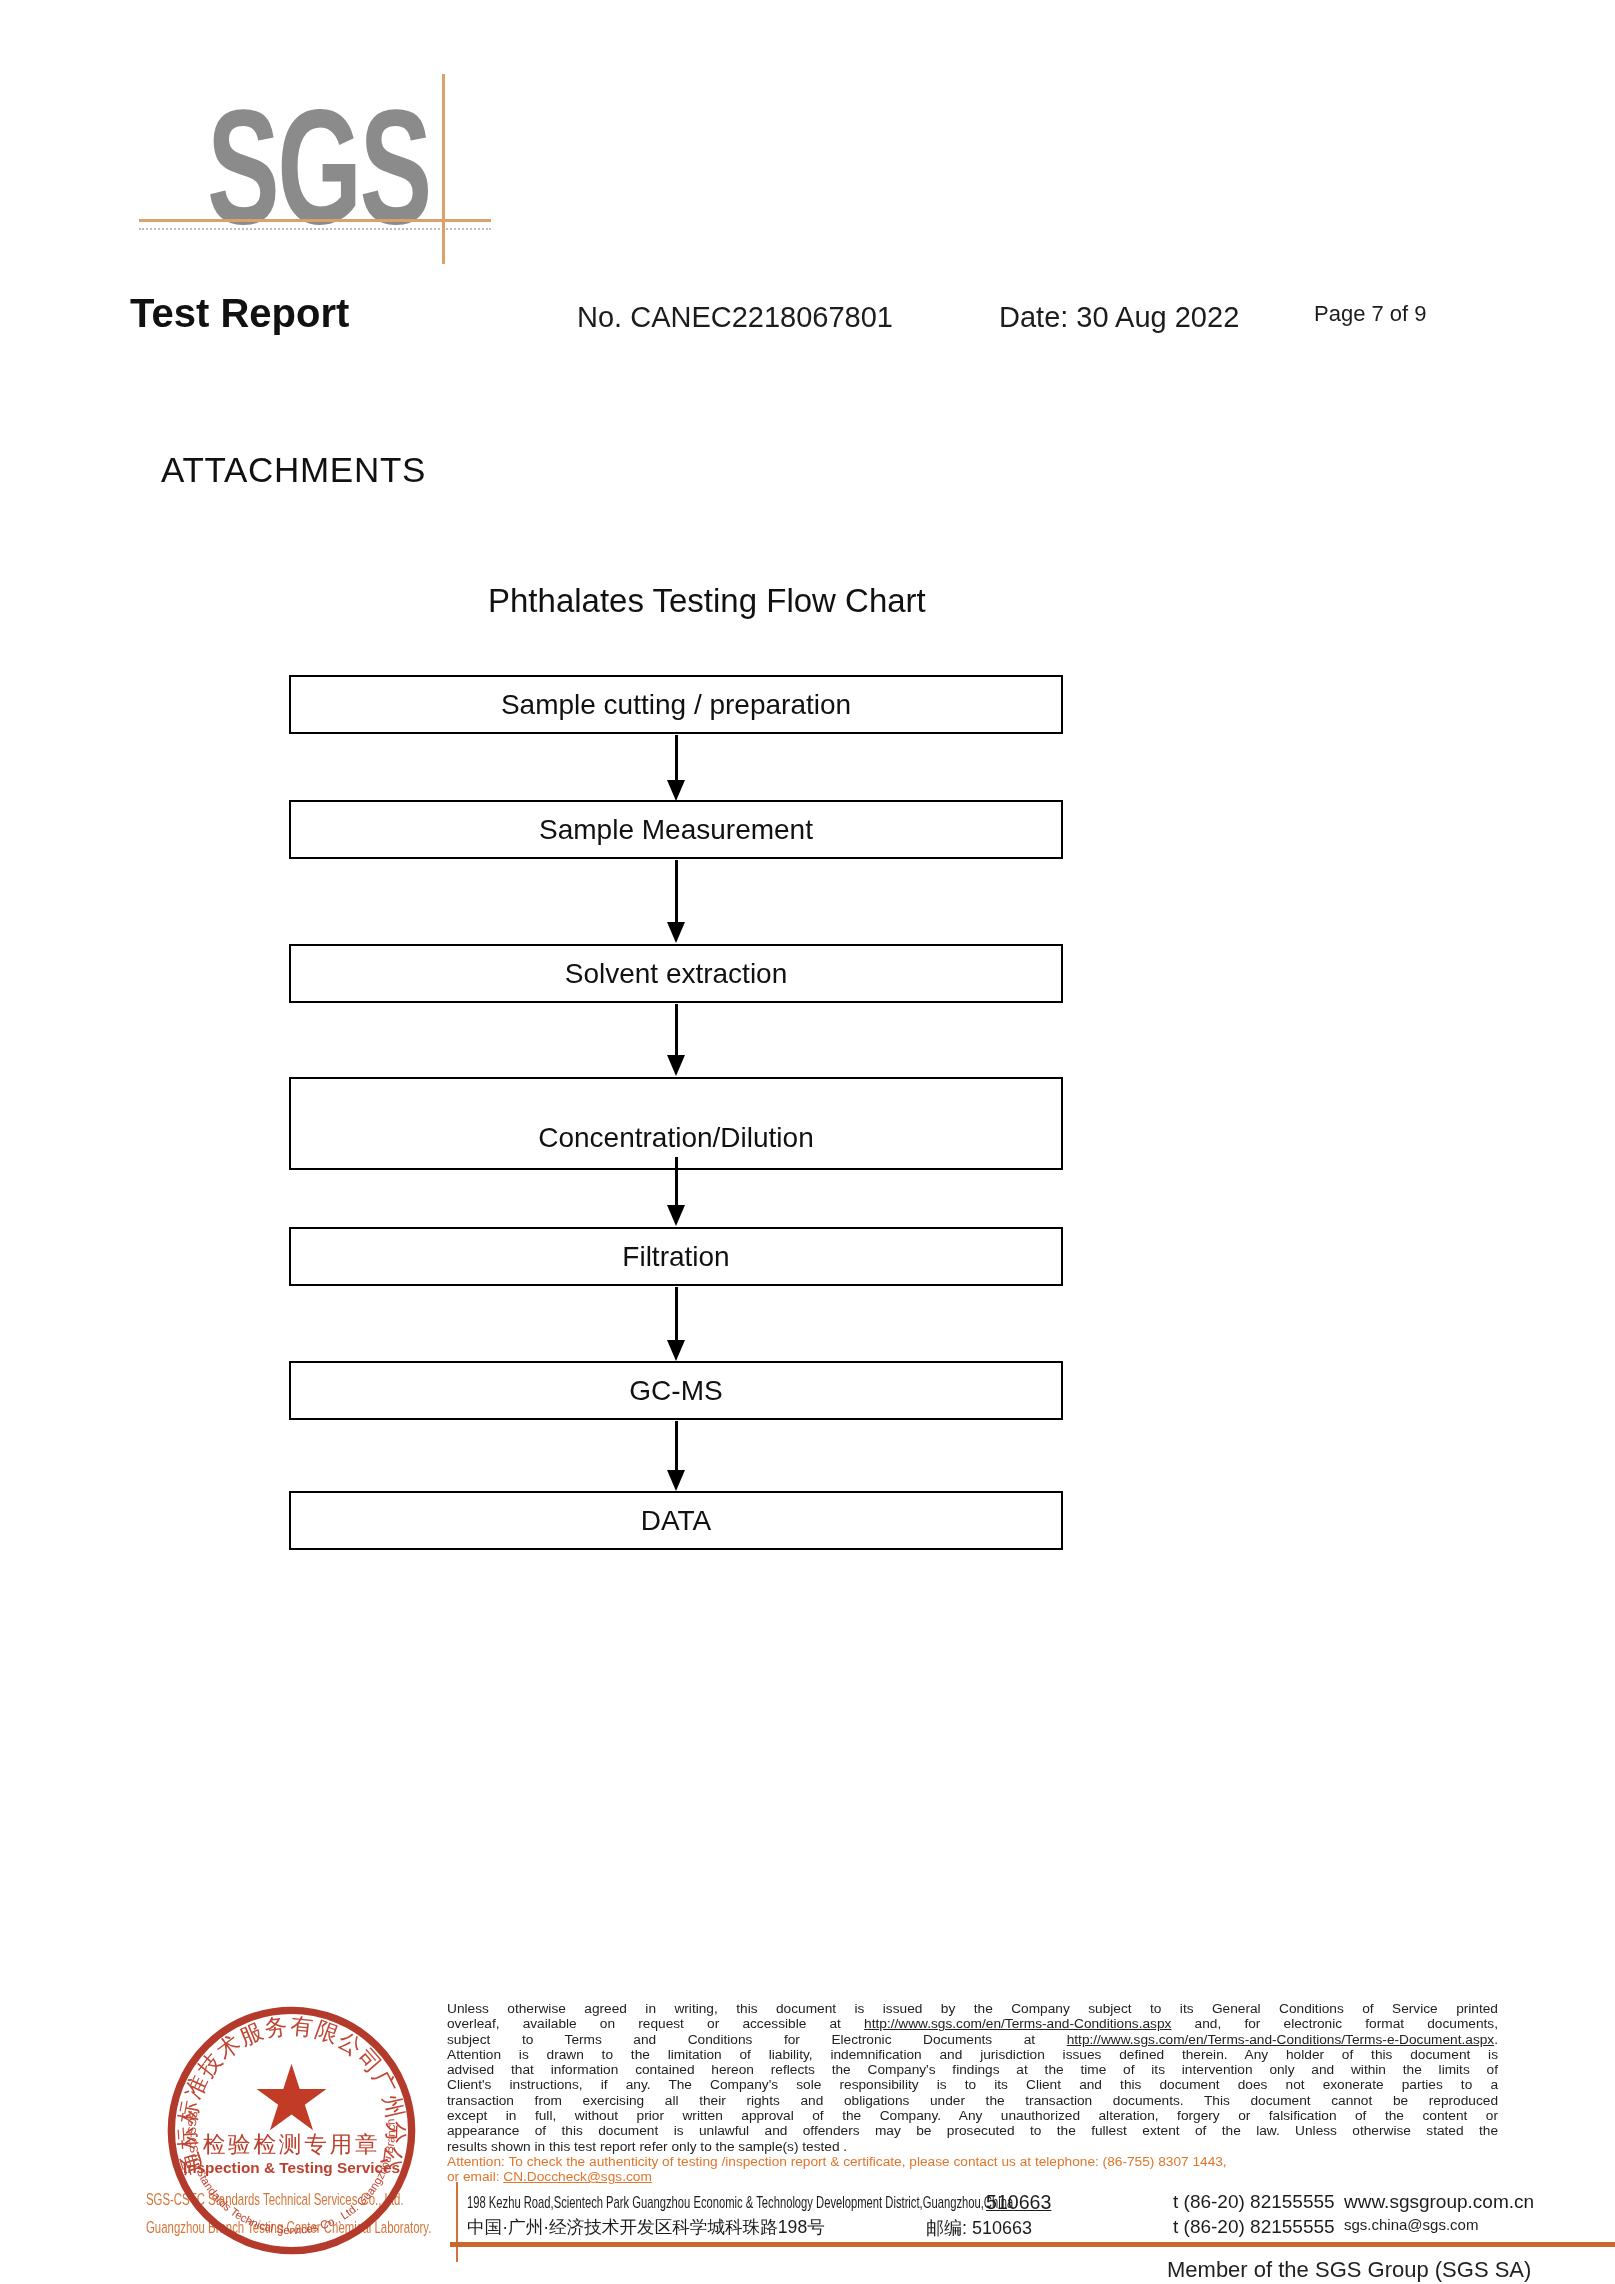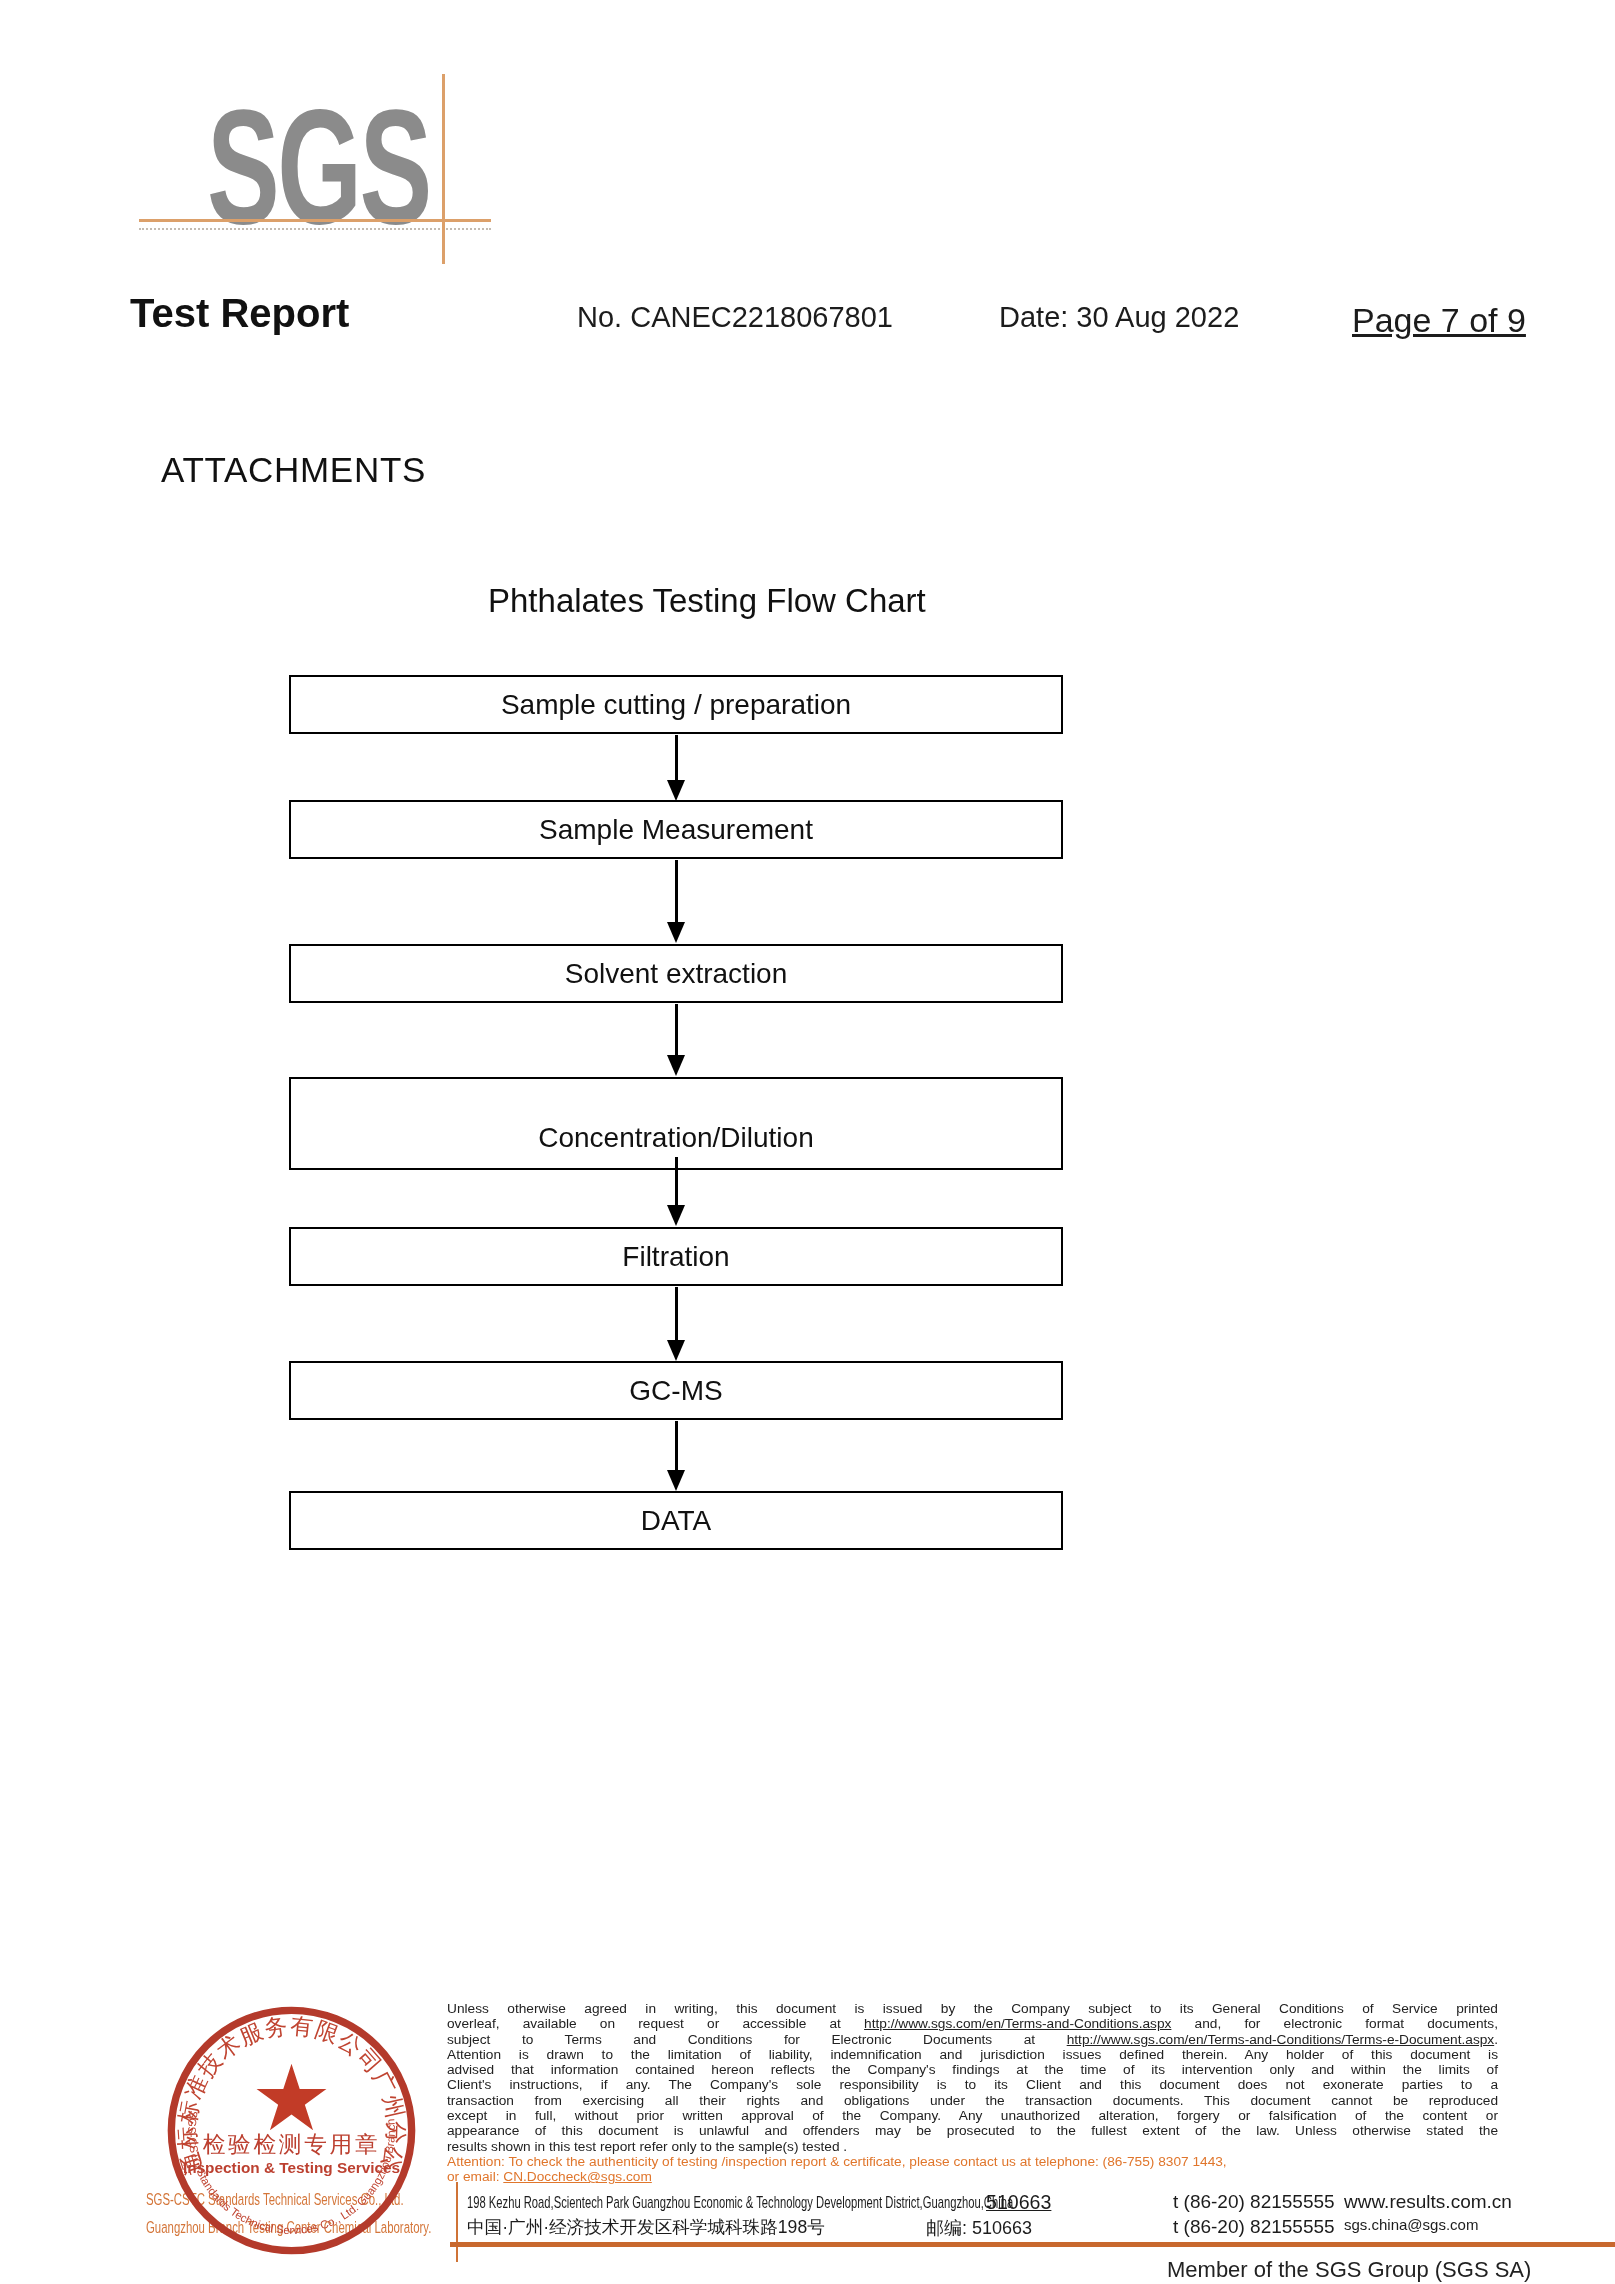--- a/index.html
+++ b/index.html
@@ -15,21 +15,21 @@
     left:207px; top:85px; font-weight:bold; font-size:164px; line-height:1;
     letter-spacing:-3.9px; color:#8b8b8b; transform:scaleX(0.665); transform-origin:left top;
   }
   .logo-hline { left:139px; top:219px; width:352px; height:3.3px; background:#dca06a; }
   .logo-dotline { left:139px; top:228px; width:352px; height:0; border-top:2px dotted #c3bbb2; }
   .logo-vline { left:442px; top:74px; width:2.6px; height:190px; background:#dca06a; }
 
   .report-title { left:130px; top:291px; font-size:40px; font-weight:bold; color:#111; }
   .report-no   { left:577px;  top:301px; font-size:29px; }
   .report-date { left:999px; top:301px; font-size:29px; }
-  .report-page { left:1352px; top:301px; font-size:34px;text-decoration:underline; }
+  .report-page { left:1314px; top:301px; font-size:22px; }
 
   
   .attachments-title { left:161px; top:450px; font-size:35px; letter-spacing:0.7px; color:#111; }
   .chart-title { left:488px; top:582px; font-size:33px; color:#111; }
 
   
   .flow-box {
     left:289px; width:770px; height:55px; border:2.6px solid #000; background:#fff;
     display:flex; align-items:center; justify-content:center; font-size:28px; color:#111;
   }
@@ -156,21 +156,21 @@
     </div>
   <div class="abs attention">
       <div class="disclaimer-line"><span>Attention: To check the authenticity of testing /inspection report &amp; certificate, please contact us at telephone: (86-755) 8307 1443,</span></div>
       <div class="disclaimer-line"><span>or email: </span><span class="u">CN.Doccheck@sgs.com</span></div>
     </div>
 
   <div class="abs addr-sep"></div>
   <div class="abs addr-en">198 Kezhu Road,Scientech Park Guangzhou Economic &amp; Technology Development District,Guangzhou,China</div>
   <div class="abs zip-en">510663</div>
   <div class="abs tel1">t (86-20) 82155555</div>
-  <div class="abs web">www.results.com.cn</div>
+  <div class="abs web">www.sgsgroup.com.cn</div>
   <div class="abs addr-cn">中国·广州·经济技术开发区科学城科珠路198号</div>
   <div class="abs zip-cn">邮编: 510663</div>
   <div class="abs tel2">t (86-20) 82155555</div>
   <div class="abs email">sgs.china@sgs.com</div>
 
   <div class="abs footer-rule"></div>
   <div class="abs member-line">Member of the SGS Group (SGS SA)</div>
 
 </div>
 

